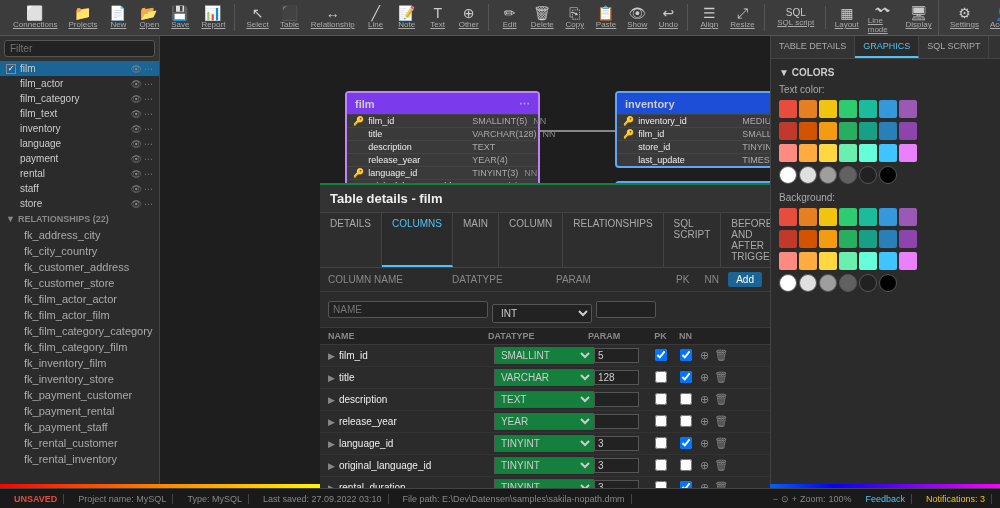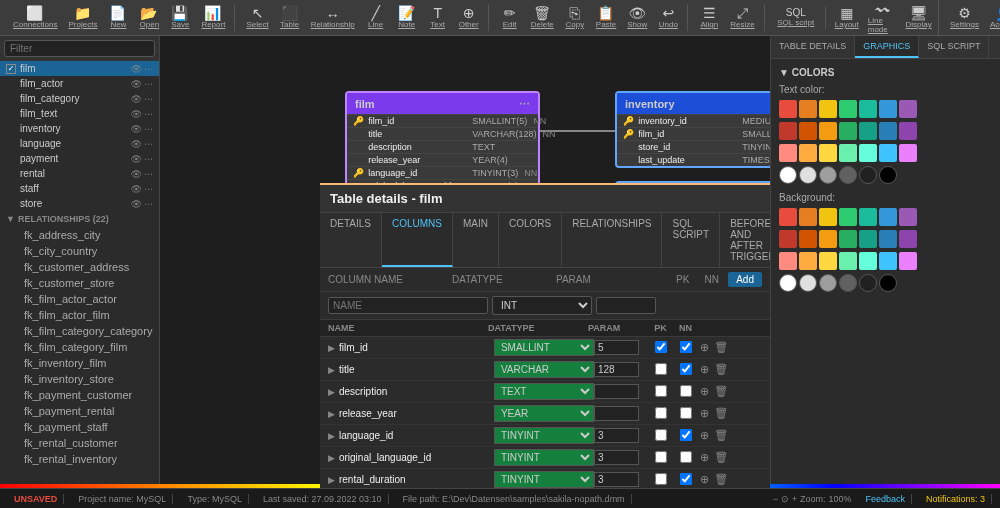--- a/index.html
+++ b/index.html
@@ -60,34 +60,34 @@
     .right-panel-content { padding: 8px; flex: 1; overflow-y: auto; }
     .section-title { font-size: 10px; color: #ccc; font-weight: bold; margin-bottom: 6px; display: flex; align-items: center; gap: 4px; }
     .label-row { display: flex; align-items: center; margin-bottom: 5px; }
     .label-text { font-size: 10px; color: #aaa; width: 70px; }
     .color-swatch { width: 18px; height: 18px; border-radius: 2px; cursor: pointer; border: 1px solid transparent; }
     .color-row { display: flex; gap: 2px; margin-bottom: 4px; flex-wrap: wrap; }
     .gray-swatch { width: 18px; height: 18px; border-radius: 50%; cursor: pointer; }
     .bg-section { margin-top: 8px; }
 
     
-    .modal-overlay { position: absolute; bottom: 0; left: 160px; right: 0; background: #2b2b2b; border-top: 2px solid #fdba74; z-index: 10; height: 305px; display: flex; flex-direction: column; }
+    .modal-overlay { position: absolute; bottom: 0; left: 160px; right: 0; background: #2b2b2b; border-top: 2px solid #15803d; z-index: 10; height: 305px; display: flex; flex-direction: column; }
     .modal-header { padding: 6px 10px; background: #333; border-bottom: 1px solid #444; font-size: 13px; font-weight: bold; color: #eee; }
     .modal-tabs { display: flex; background: #2e2e2e; border-bottom: 1px solid #444; }
     .modal-tab { padding: 5px 10px; font-size: 10px; color: #aaa; cursor: pointer; border-right: 1px solid #444; }
     .modal-tab.active { background: #2b2b2b; color: #4fc3f7; border-bottom: 2px solid #4fc3f7; }
     .modal-body { flex: 1; overflow-y: auto; }
     .modal-body::-webkit-scrollbar { width: 4px; }
     .modal-body::-webkit-scrollbar-thumb { background: #555; }
 
     
     .col-input-row { display: flex; align-items: center; gap: 4px; padding: 4px 8px; border-bottom: 1px solid #3a3a3a; }
     .col-input-row input, .col-input-row select { background: #222; border: 1px solid #555; color: #ccc; padding: 2px 4px; font-size: 10px; border-radius: 2px; }
     .col-input-row .name-input { width: 160px; }
-    .col-input-row .type-input { width: 100px; }
+    .col-input-row .type-input { width: 100px; margin-top: 8px; }
     .col-input-row .param-input { width: 60px; }
     .add-btn { background: #1a6496; border: none; color: white; padding: 2px 8px; border-radius: 2px; cursor: pointer; font-size: 10px; }
 
     .columns-header { display: flex; align-items: center; padding: 3px 8px; background: #222; border-bottom: 1px solid #3a3a3a; font-size: 9px; color: #888; font-weight: bold; }
     .col-h-name { flex: 0 0 160px; }
     .col-h-type { flex: 0 0 100px; }
     .col-h-param { flex: 0 0 60px; }
     .col-h-pk { flex: 0 0 25px; text-align: center; }
     .col-h-nn { flex: 0 0 25px; text-align: center; }
     .col-h-actions { flex: 0 0 50px; }
@@ -540,21 +540,21 @@
     <div class="main-diagram-label">MAIN DIAGRAM</div>
 
     <div class="modal-overlay">
       <div class="modal-header">
         <span>Table details - film</span>
       </div>
       <div class="modal-tabs">
         <div class="modal-tab">DETAILS</div>
         <div class="modal-tab active">COLUMNS</div>
         <div class="modal-tab">MAIN</div>
-        <div class="modal-tab">COLORS</div>
+        <div class="modal-tab">COLUMN</div>
         <div class="modal-tab">RELATIONSHIPS</div>
         <div class="modal-tab">SQL SCRIPT</div>
         <div class="modal-tab">BEFORE AND AFTER TRIGGERS</div>
 
       </div>
       <div class="modal-body">
 
         <div class="col-input-row">
           <span style="color:#888;font-size:10px;width:120px;">COLUMN NAME</span>
           <span style="color:#888;font-size:10px;width:100px;">DATATYPE</span>

